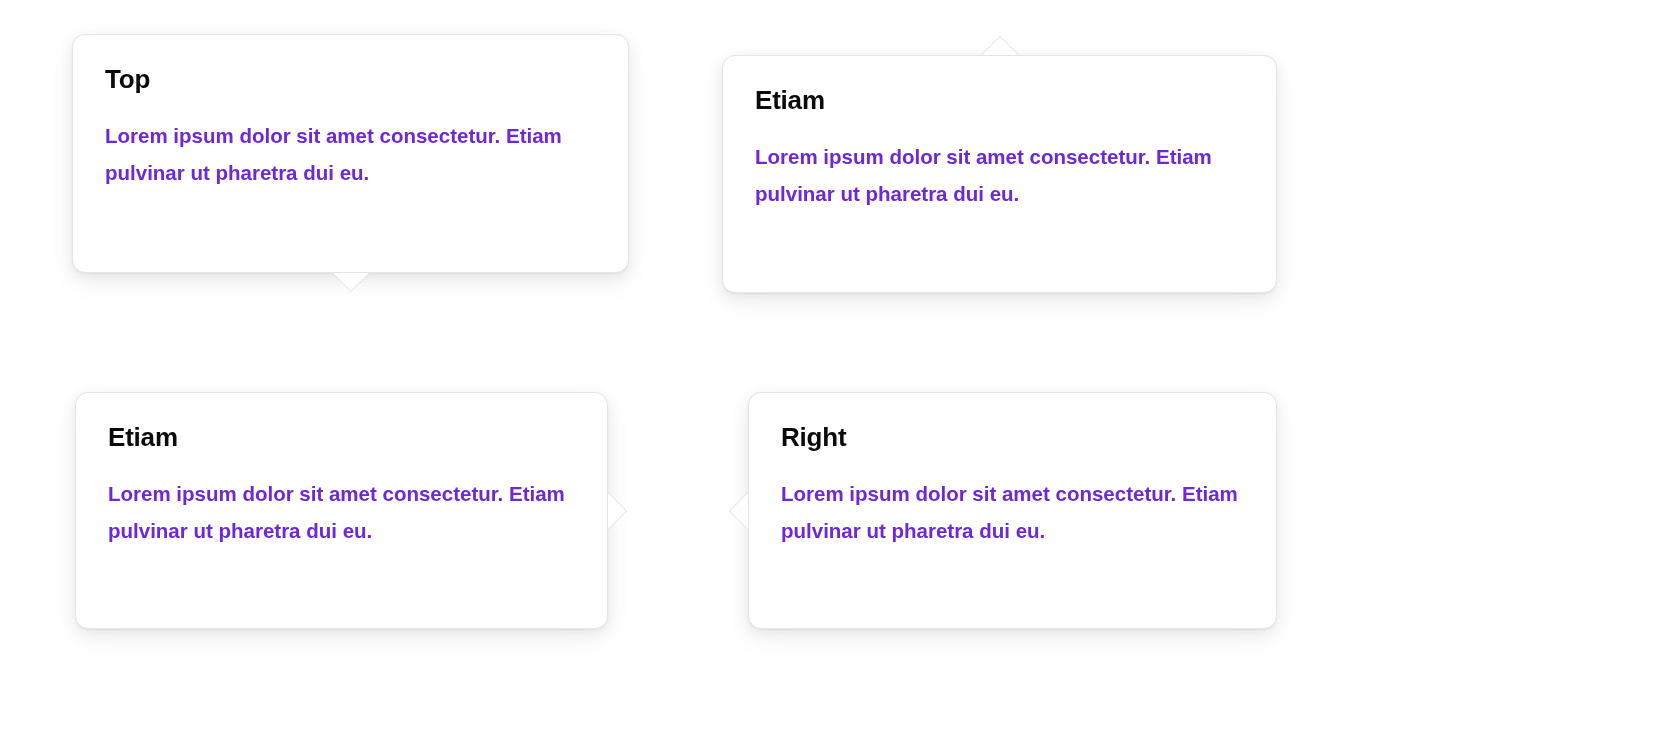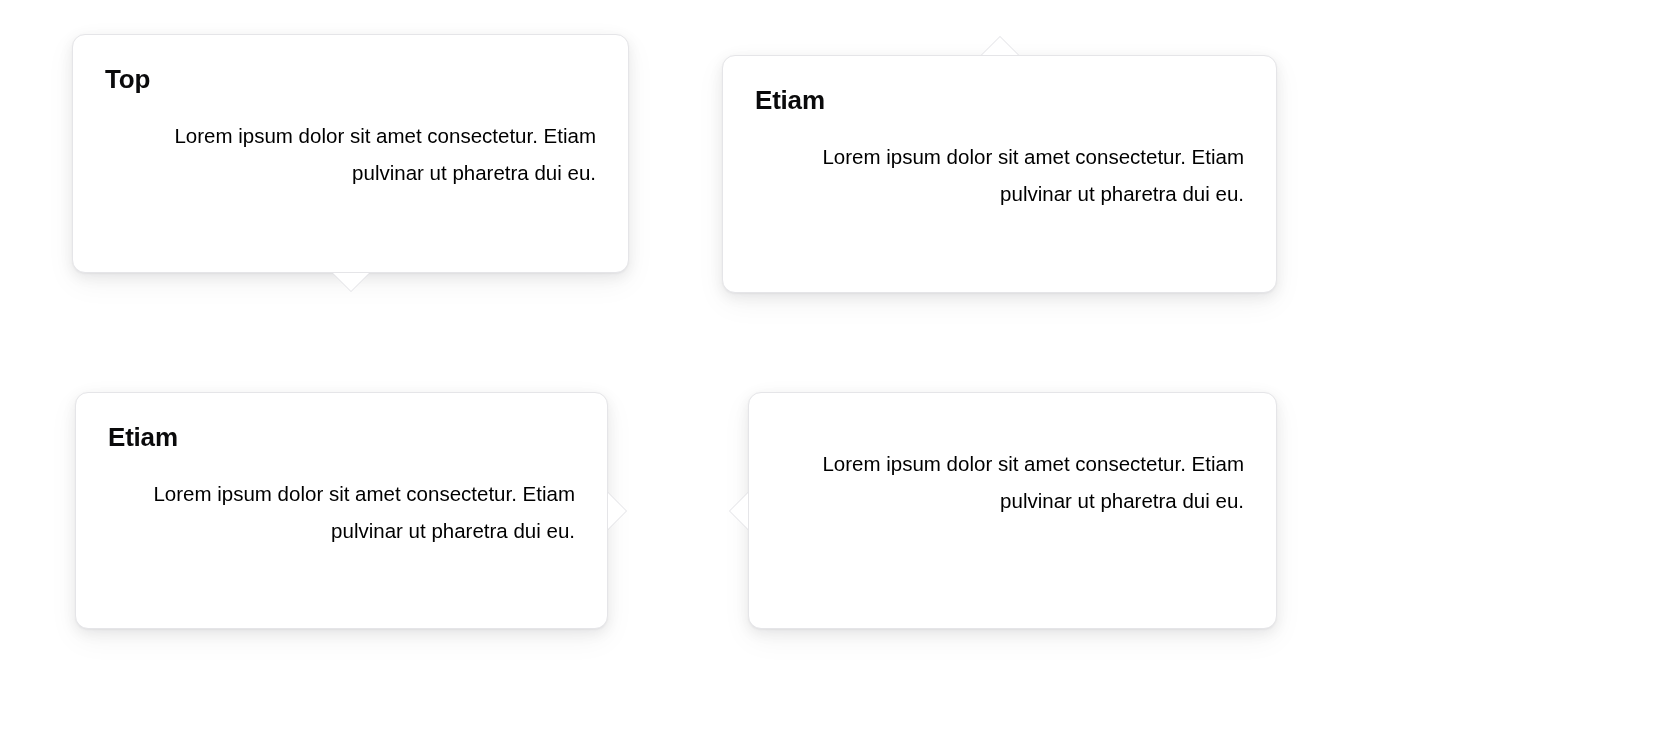--- a/index.html
+++ b/index.html
@@ -40,23 +40,22 @@
     line-height: 1.15;
     font-weight: 700;
     letter-spacing: -0.2px;
     color: #0a0a0b;
   }
 
   .popover-body {
     margin: 22px 0 0 0;
     font-size: 20.5px;
     line-height: 1.82;
-    font-weight: 400;
-    color: #000000;
-    text-align: right;
+    font-weight: 700;
+    color: #6d28d9;
   }
 
   
   .arrow {
     position: absolute;
     width: 0;
     height: 0;
   }
   .arrow.border-layer { z-index: 1; }
   .arrow.fill-layer  { z-index: 2; }
@@ -151,18 +150,19 @@
   </div>
 
   <div class="popover" id="popover-left">
     <h2 class="popover-title">Etiam</h2>
     <p class="popover-body">Lorem ipsum dolor sit amet consectetur. Etiam pulvinar ut pharetra dui eu.</p>
     <span class="arrow arrow-right border-layer"></span>
     <span class="arrow arrow-right fill-layer"></span>
   </div>
 
   <div class="popover" id="popover-right">
+    <h2 class="popover-title">Right</h2>
     <p class="popover-body">Lorem ipsum dolor sit amet consectetur. Etiam pulvinar ut pharetra dui eu.</p>
     <span class="arrow arrow-left border-layer"></span>
     <span class="arrow arrow-left fill-layer"></span>
   </div>
 
 </div>
 
 </body></html>

